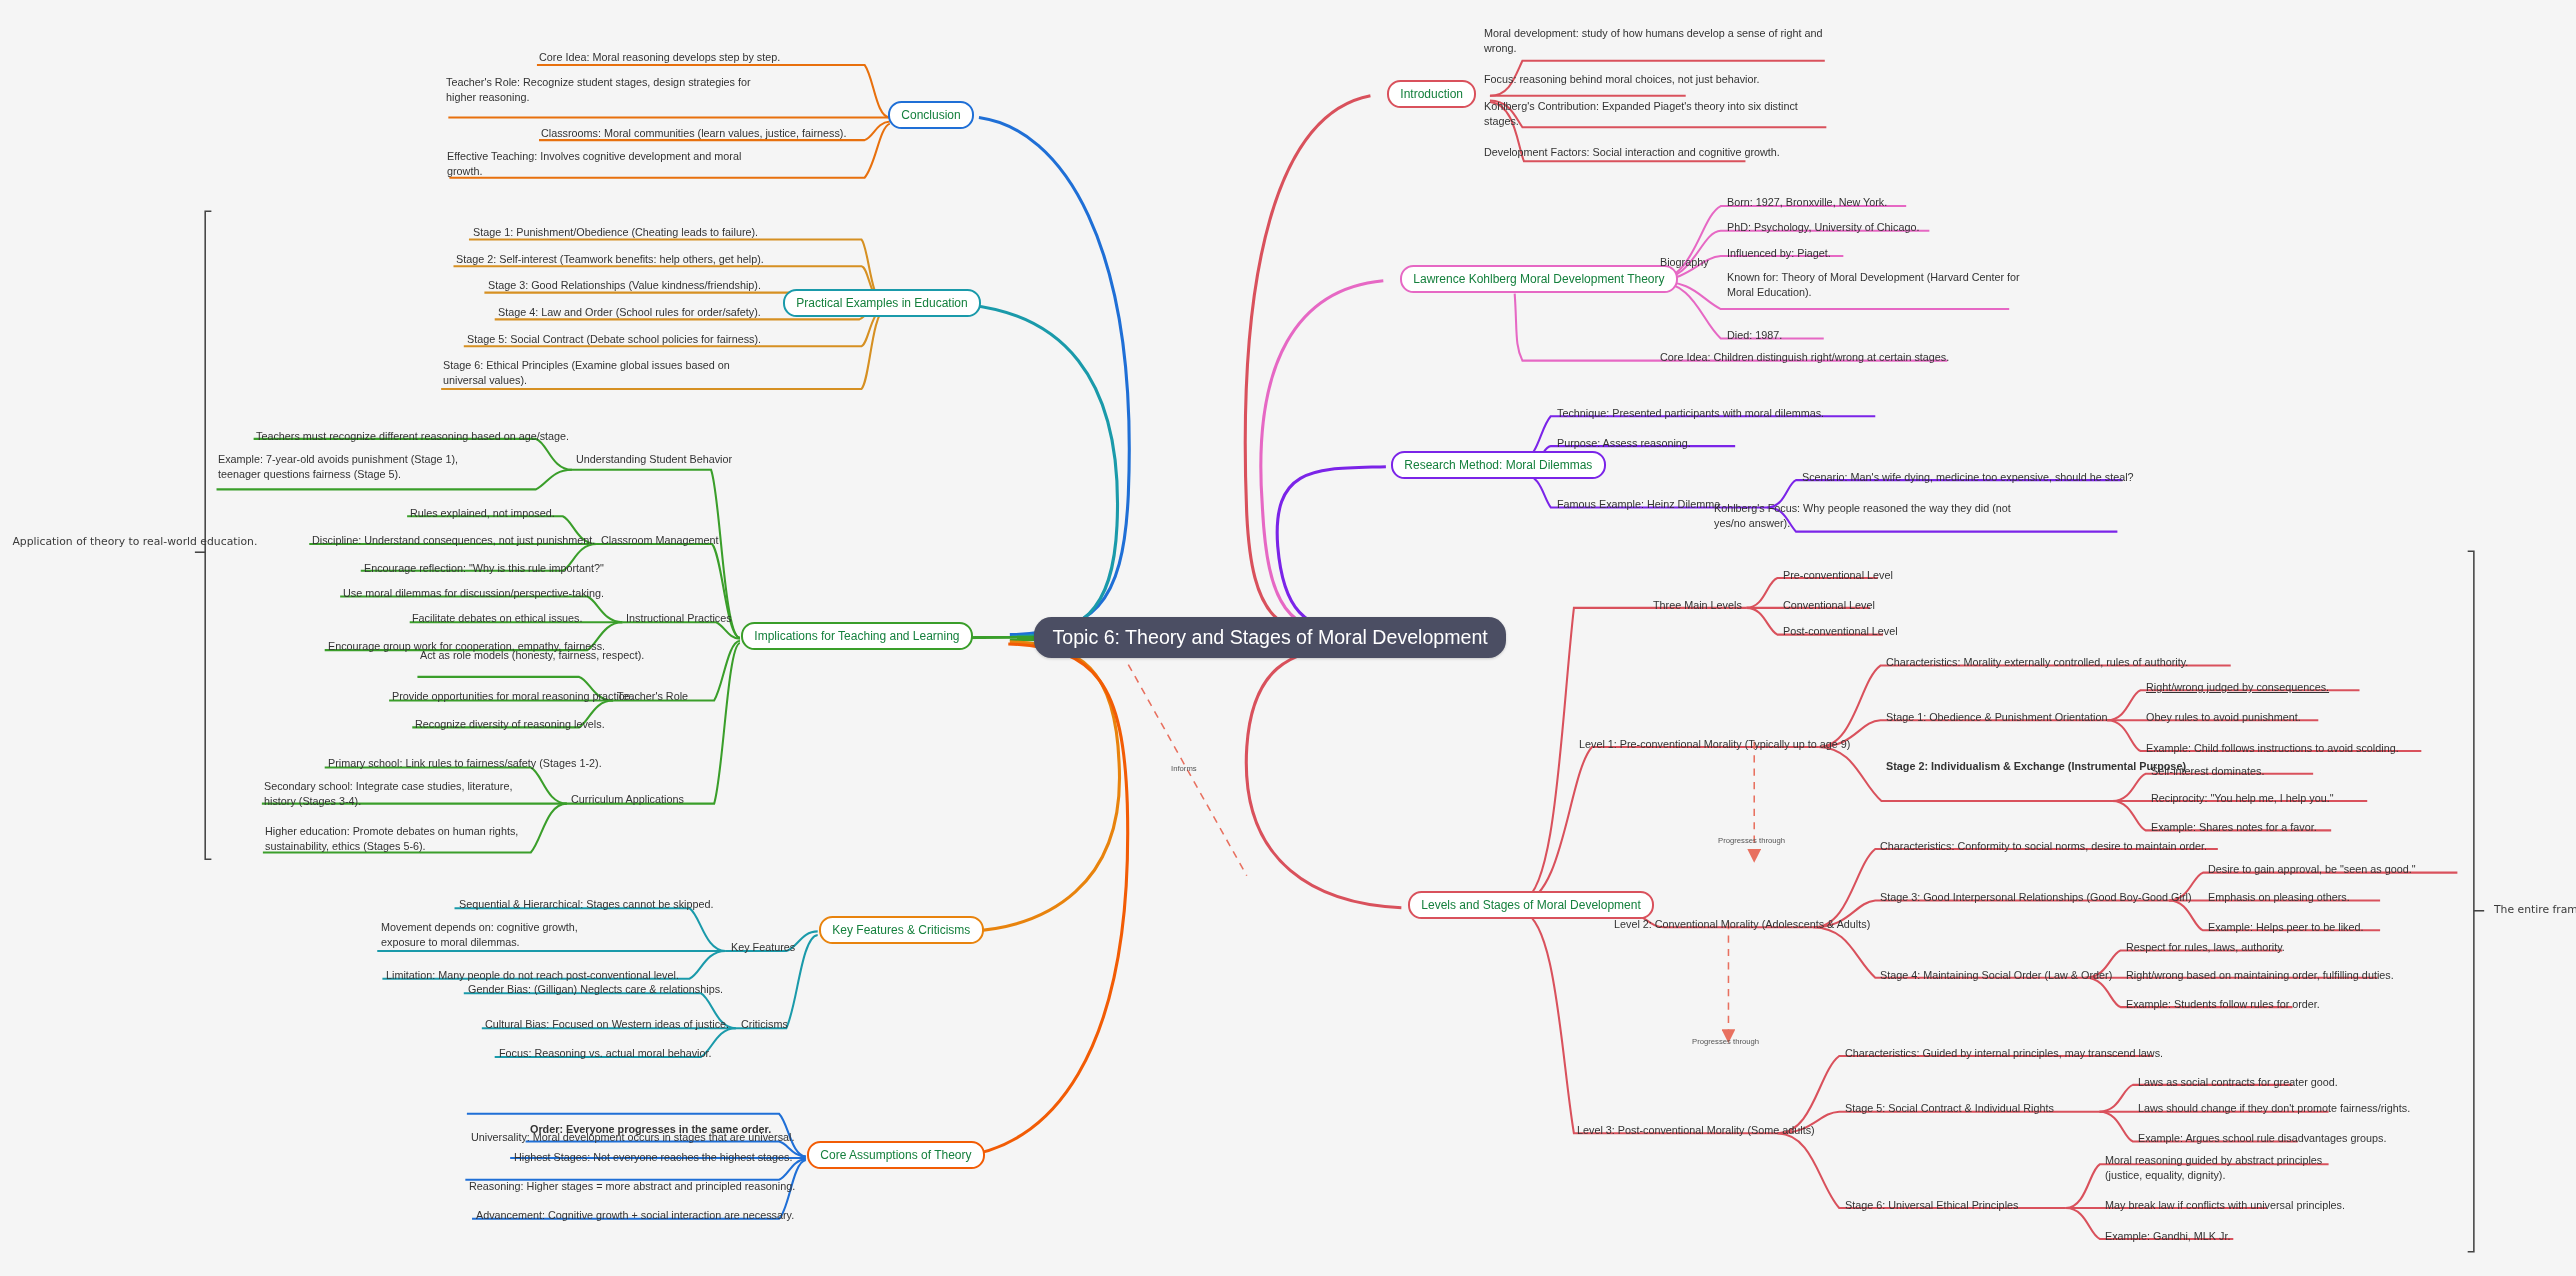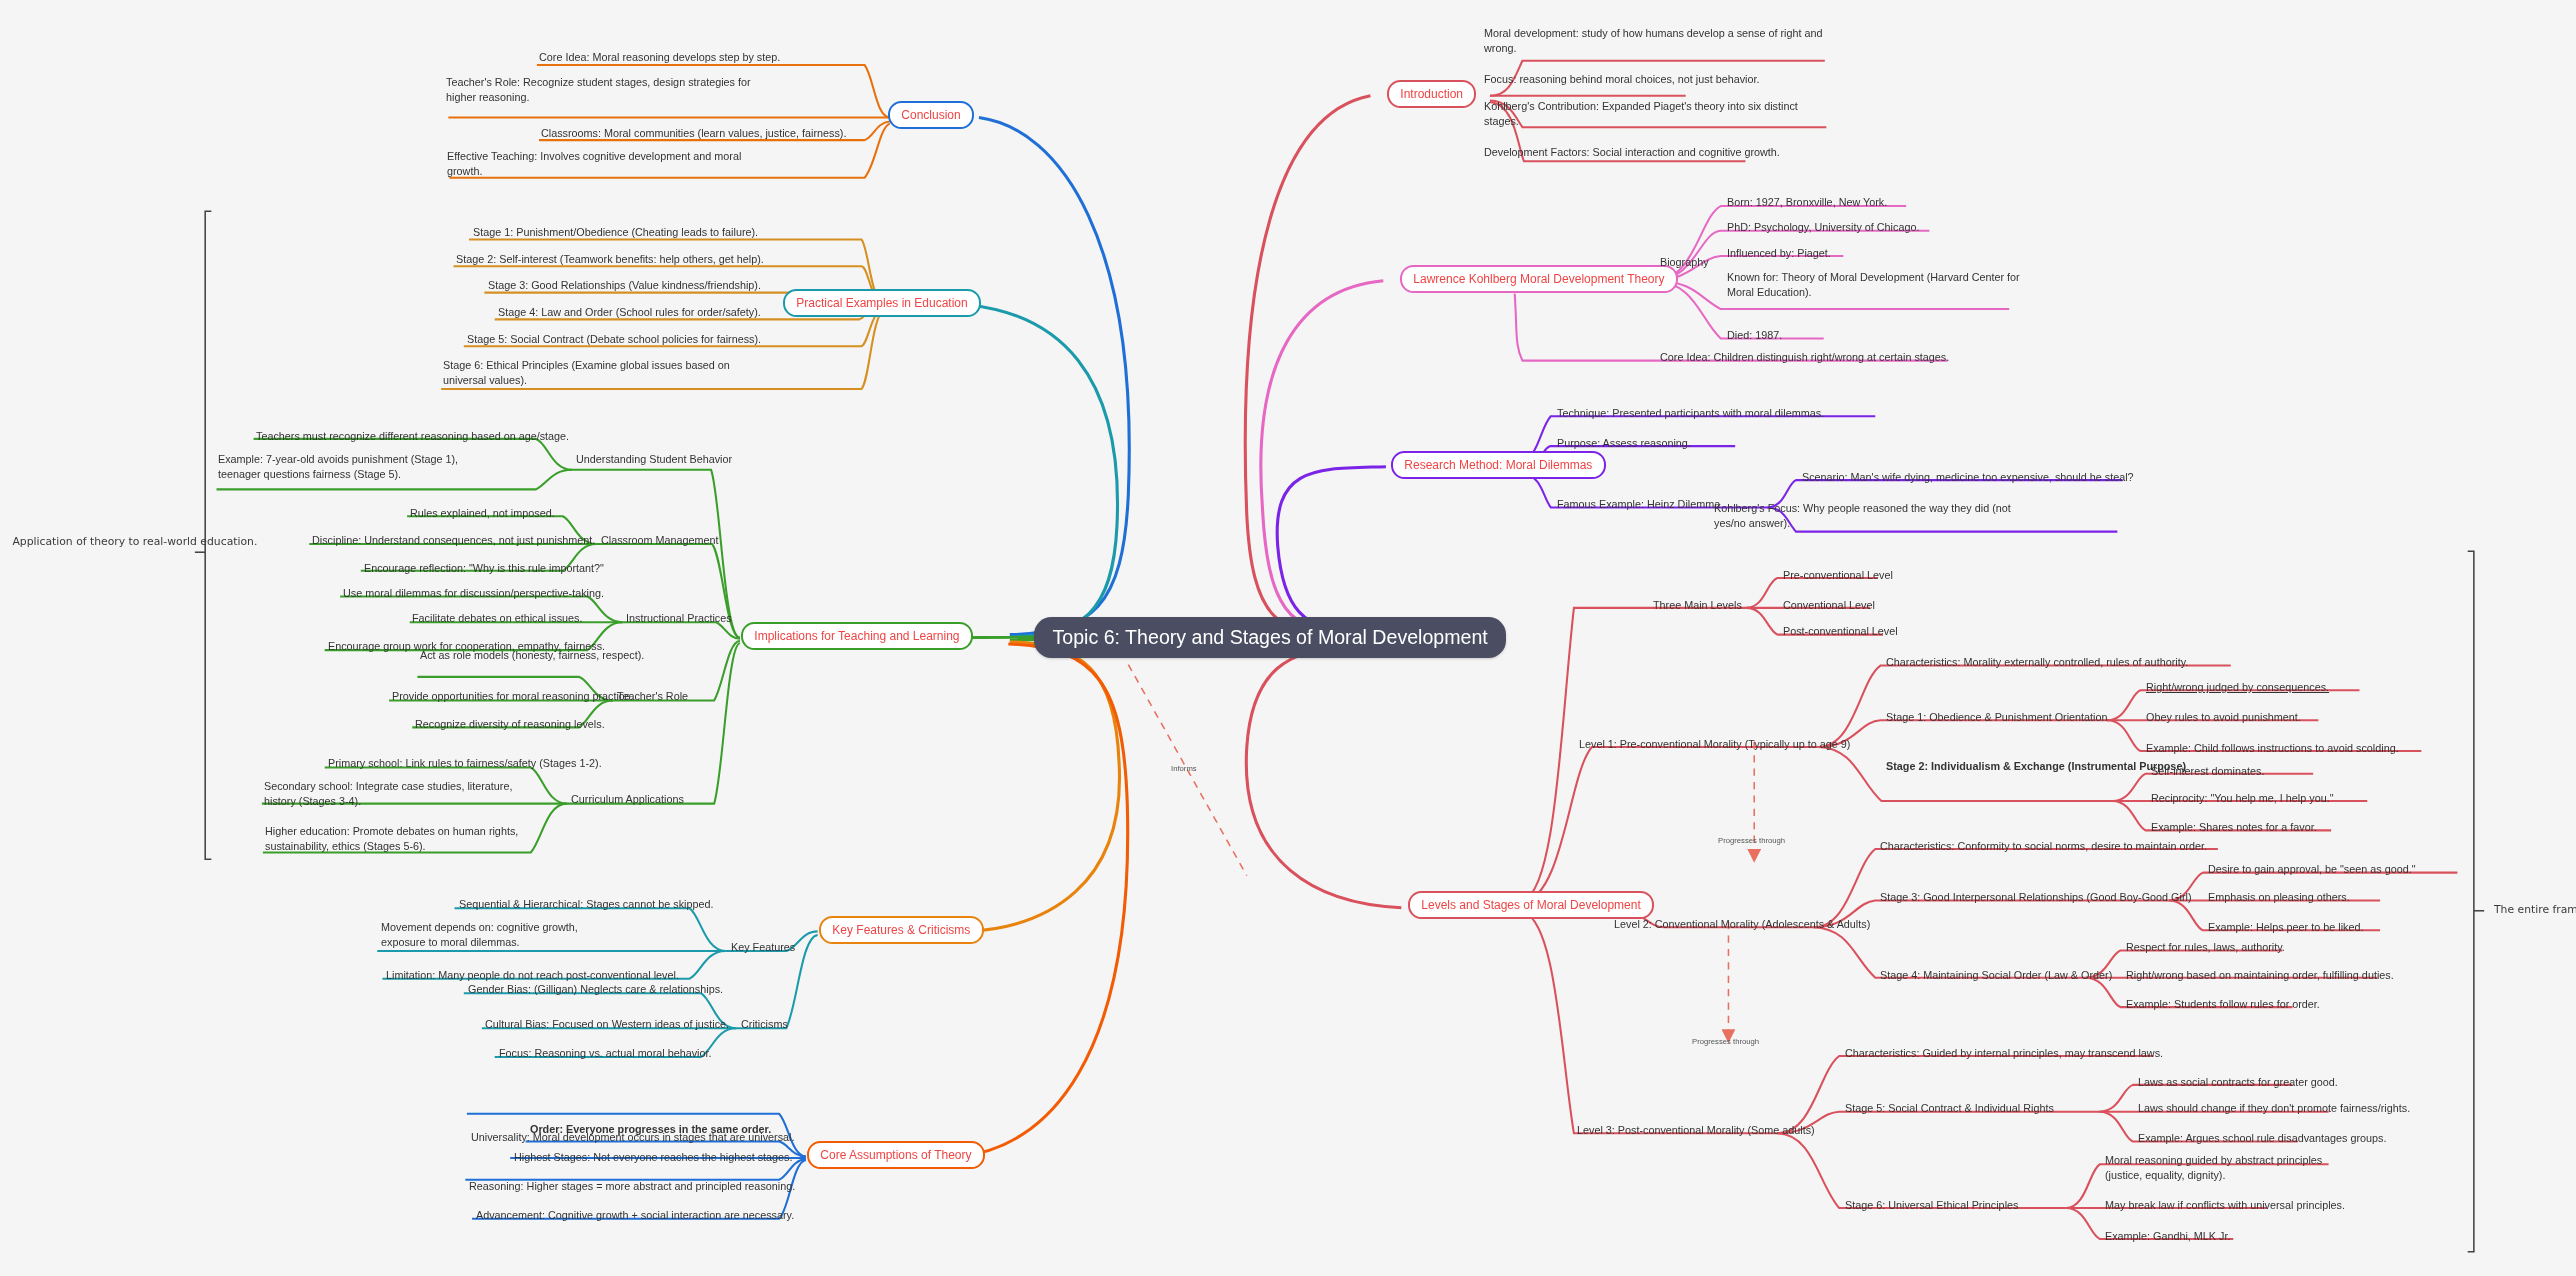--- a/index.html
+++ b/index.html
@@ -28,21 +28,21 @@
   }
 
   .branch-node{
     background:#ffffff;
     border:2.6px solid #888;
     border-radius:13.4px;
     padding:4.6px 11.3px;
     font-size:12px;
     white-space:nowrap;
     line-height:1.2;
-    color:#ef4444;
+    color:#15803d;
   }
 
   .sub-node{
     font-size:10.8px;
     line-height:1.42;
     color:#333;
     white-space:nowrap;
   }
 
   .leaf-node{

